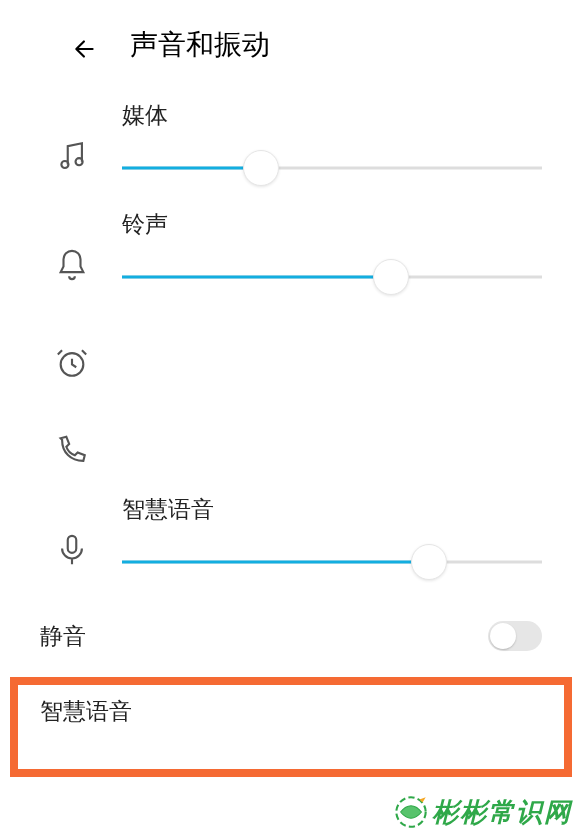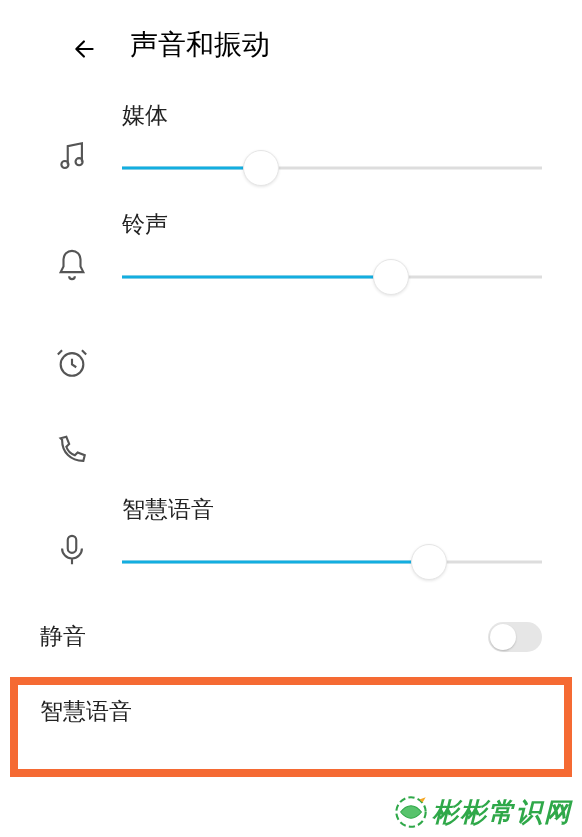--- a/index.html
+++ b/index.html
@@ -91,21 +91,21 @@
     left: 10px;
     right: 10px;
     top: 677px;
     height: 100px;
     border: 8px solid #f56a33;
     pointer-events: none;
     z-index: 5;
   }
   .setting-row {
     display: flex;
-    align-items: center;
+    align-items: flex-start;
     justify-content: space-between;
     padding: 22px 40px;
     gap: 37px;
   }
   .setting-label {
     font-size: 23px;
     color: #222;
   }
   .toggle {
     width: 54px;

